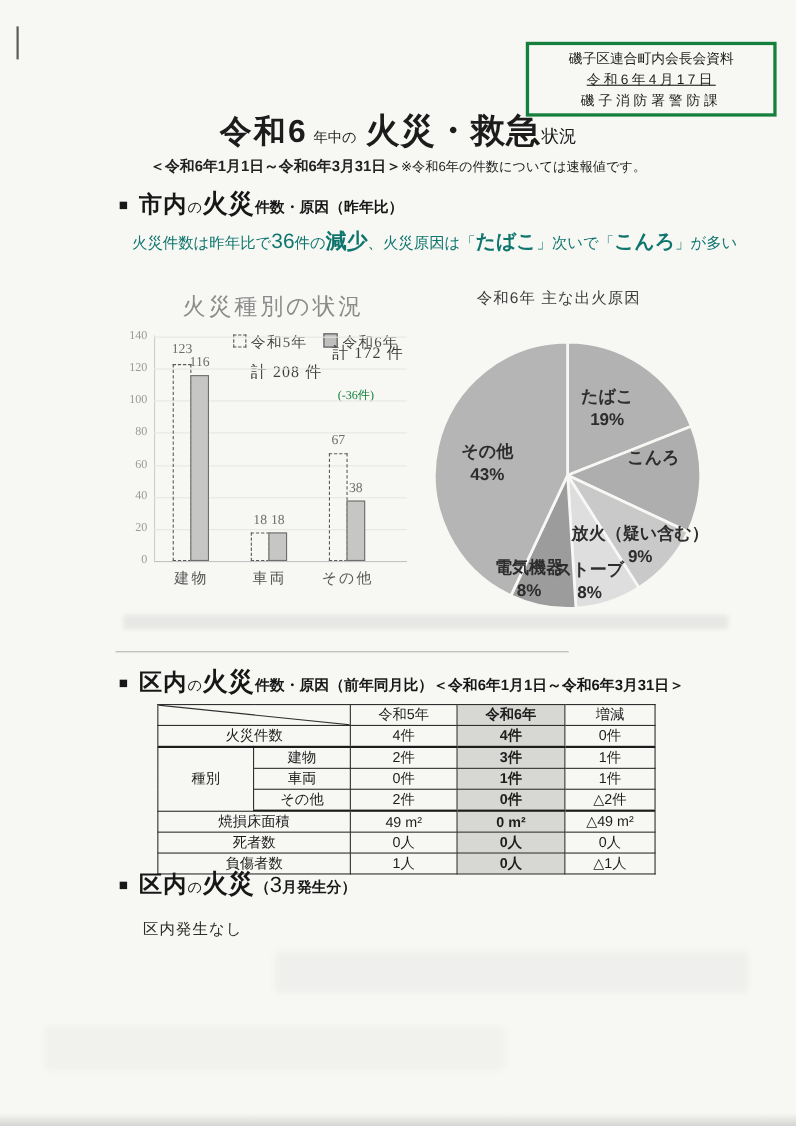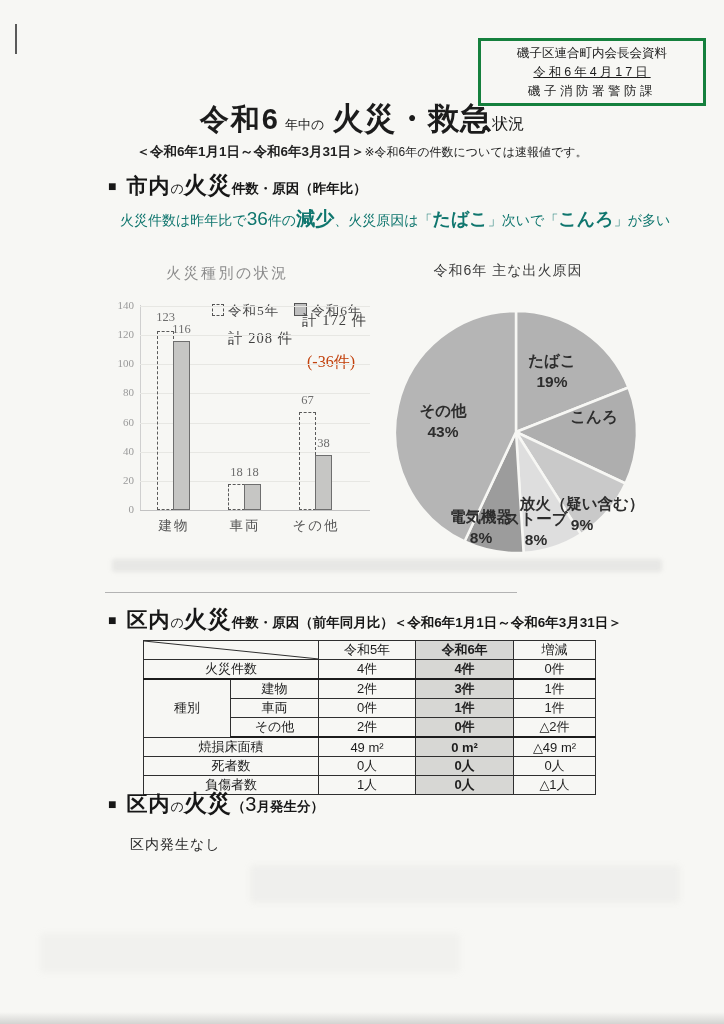--- a/index.html
+++ b/index.html
@@ -45,35 +45,35 @@
   .sec2{left:108px;top:604px;}
   .sec3{left:108px;top:788px;}
   .sec3-num{font-size:20px;}
   
   .summary{left:120px;top:206px;width:560px;white-space:nowrap;color:#0f766e;font-size:14px;}
   .summary .big{font-size:19px;}
   .summary .bigbold{font-size:19px;font-weight:bold;}
   .summary .nameword{font-size:18px;font-weight:bold;}
   
   .bar-chart{left:110px;top:258px;width:285px;height:290px;font-family:"Liberation Serif","DejaVu Serif",serif;}
-  .bar-title{position:absolute;left:56px;top:6px;font-size:15px;letter-spacing:2.5px;color:#8c8c8c;}
+  .bar-title{position:absolute;left:56px;top:6px;font-size:21px;letter-spacing:2.5px;color:#8c8c8c;}
   .bar-ylabel{position:absolute;width:26px;text-align:right;font-size:11px;color:#9a9a9a;}
   .bar-grid{position:absolute;left:30px;width:230px;height:1px;background:#e7e7e3;}
   .bar-axis-y{position:absolute;left:30px;top:47px;width:1px;height:206px;background:#cfcfcf;}
   .bar-axis-x{position:absolute;left:30px;top:252px;width:230px;height:1px;background:#c2c2c2;}
   .bar-r5{position:absolute;width:17px;border:1.5px dashed #5a5a5a;background:transparent;box-sizing:border-box;}
   .bar-r6{position:absolute;width:17px;background:#c6c6c4;border:1px solid #6e6e6e;box-sizing:border-box;}
   .bar-vlabel{position:absolute;width:40px;text-align:center;font-size:12.5px;color:#6e6e6e;}
   .bar-cat{position:absolute;width:64px;text-align:center;font-size:13.5px;letter-spacing:2px;color:#555;top:259px;}
   .bar-legend{position:absolute;left:102px;top:44px;display:flex;gap:15px;align-items:center;font-size:13.5px;color:#4a4a4a;letter-spacing:1px;white-space:nowrap;}
   .sw-dashed{display:inline-block;width:10px;height:10px;border:1.5px dashed #555;margin-right:4px;vertical-align:-1px;}
   .sw-fill{display:inline-block;width:11px;height:11px;background:#bfbfbf;border:1px solid #555;margin-right:4px;vertical-align:-1px;}
   .bar-total1{position:absolute;left:118px;top:71px;font-size:14.5px;color:#3f3f3f;letter-spacing:1px;}
   .bar-total2{position:absolute;left:192px;top:53px;font-size:14.5px;color:#3f3f3f;letter-spacing:1px;}
-  .bar-total2b{position:absolute;left:197px;top:94px;font-size:16px;color:#c2410c;}
+  .bar-total2b{position:absolute;left:197px;top:94px;font-size:11px;color:#15803d;}
   
   .pie-chart{left:385px;top:250px;width:300px;height:320px;}
   .pie-title{position:absolute;left:23px;top:12px;width:200px;text-align:center;font-size:14px;color:#3c3c3c;letter-spacing:1px;white-space:nowrap;}
   .pie-svg{position:absolute;left:0;top:0;}
   .pie-label{position:absolute;width:170px;text-align:center;font-size:15.5px;font-weight:bold;color:#2d2d2d;line-height:21px;white-space:nowrap;}
   
   .ward-table{left:143px;top:640px;border-collapse:collapse;table-layout:fixed;font-size:13px;color:#1d1d1d;background:transparent;}
   .ward-table td,.ward-table th{border:1px solid #2f2f2f;height:16px;padding:0 4px;text-align:center;font-weight:normal;overflow:hidden;}
   .ward-table .shade{background:#d7d7d4;}
   .ward-table .bold{font-weight:bold;}
@@ -169,21 +169,21 @@
         <path d="M 131 182 L 138.6 302.8 A 121 121 0 0 1 79.5 291.5 Z" fill="#9c9c9c" stroke="#f7f7f4" stroke-width="2.5" stroke-linejoin="round"></path>
         <path d="M 131 182 L 79.5 291.5 A 121 121 0 0 1 131.0 61.0 Z" fill="#b5b5b5" stroke="#f7f7f4" stroke-width="2.5" stroke-linejoin="round"></path>
       </svg>
   <div class="pie-label" style="left: 82px; top: 100px;">
         <div>たばこ</div>
         <div>19%</div>
       </div>
       <div class="pie-label" style="left: 124px; top: 156px;">
         <div>こんろ</div>
       </div>
-      <div class="pie-label" style="left: 112px; top: 225px; margin-top: 18px;">
+      <div class="pie-label" style="left: 112px; top: 225px;">
         <div>放火（疑い含む）</div>
         <div>9%</div>
       </div>
       <div class="pie-label" style="left: 66px; top: 258px;">
         <div>ストーブ</div>
         <div>8%</div>
       </div>
       <div class="pie-label" style="left: 11px; top: 256px;">
         <div>電気機器</div>
         <div>8%</div>

